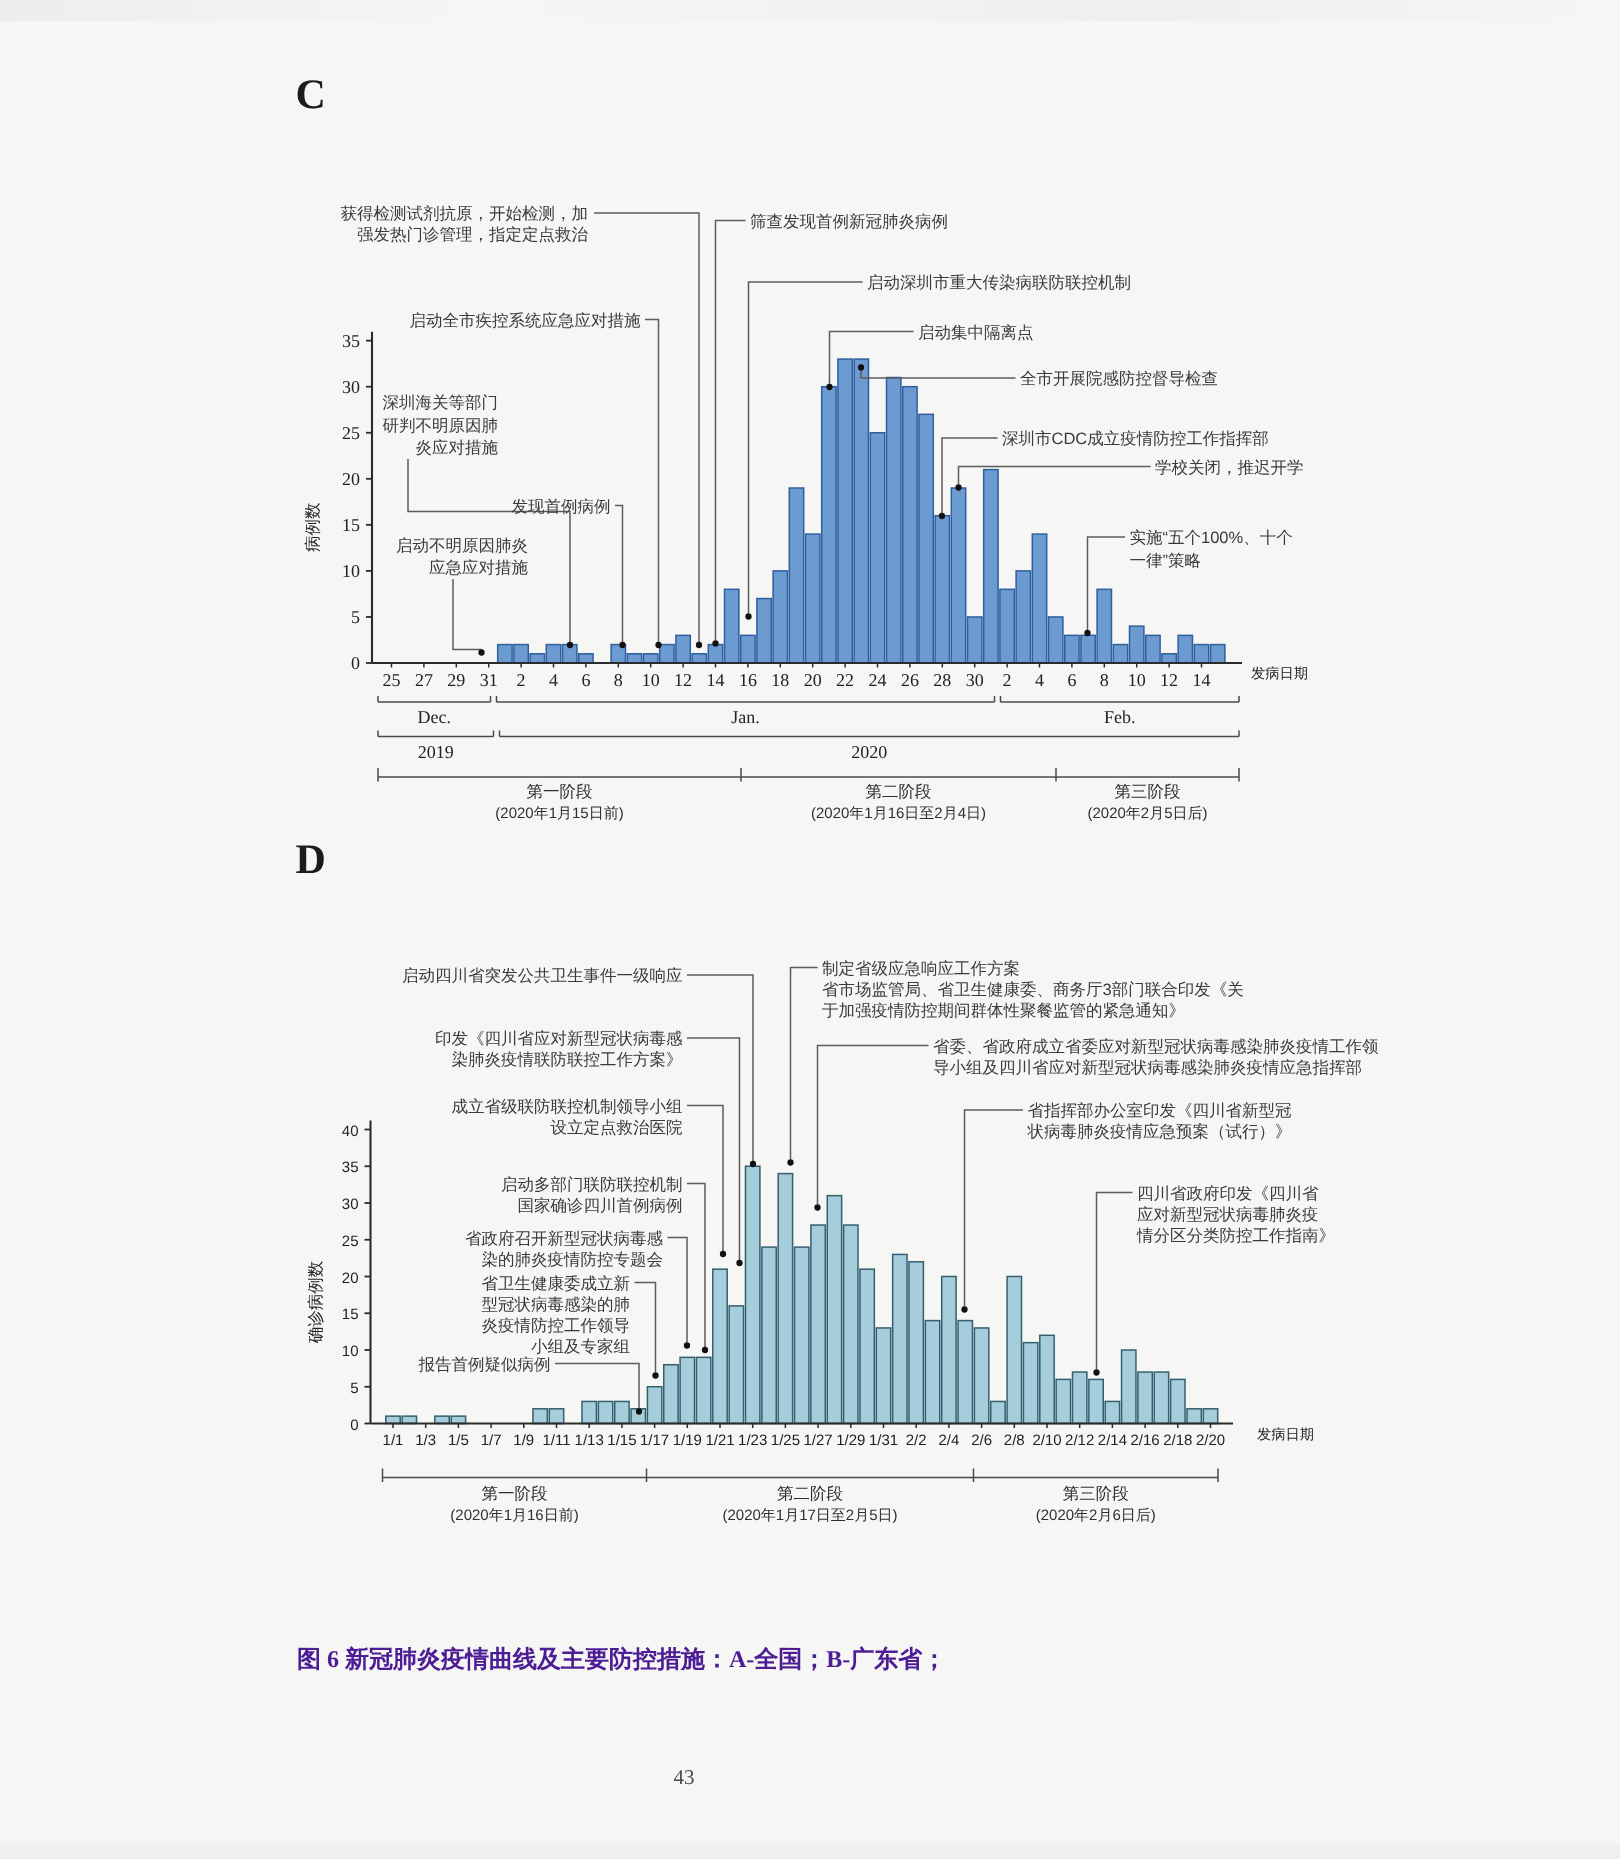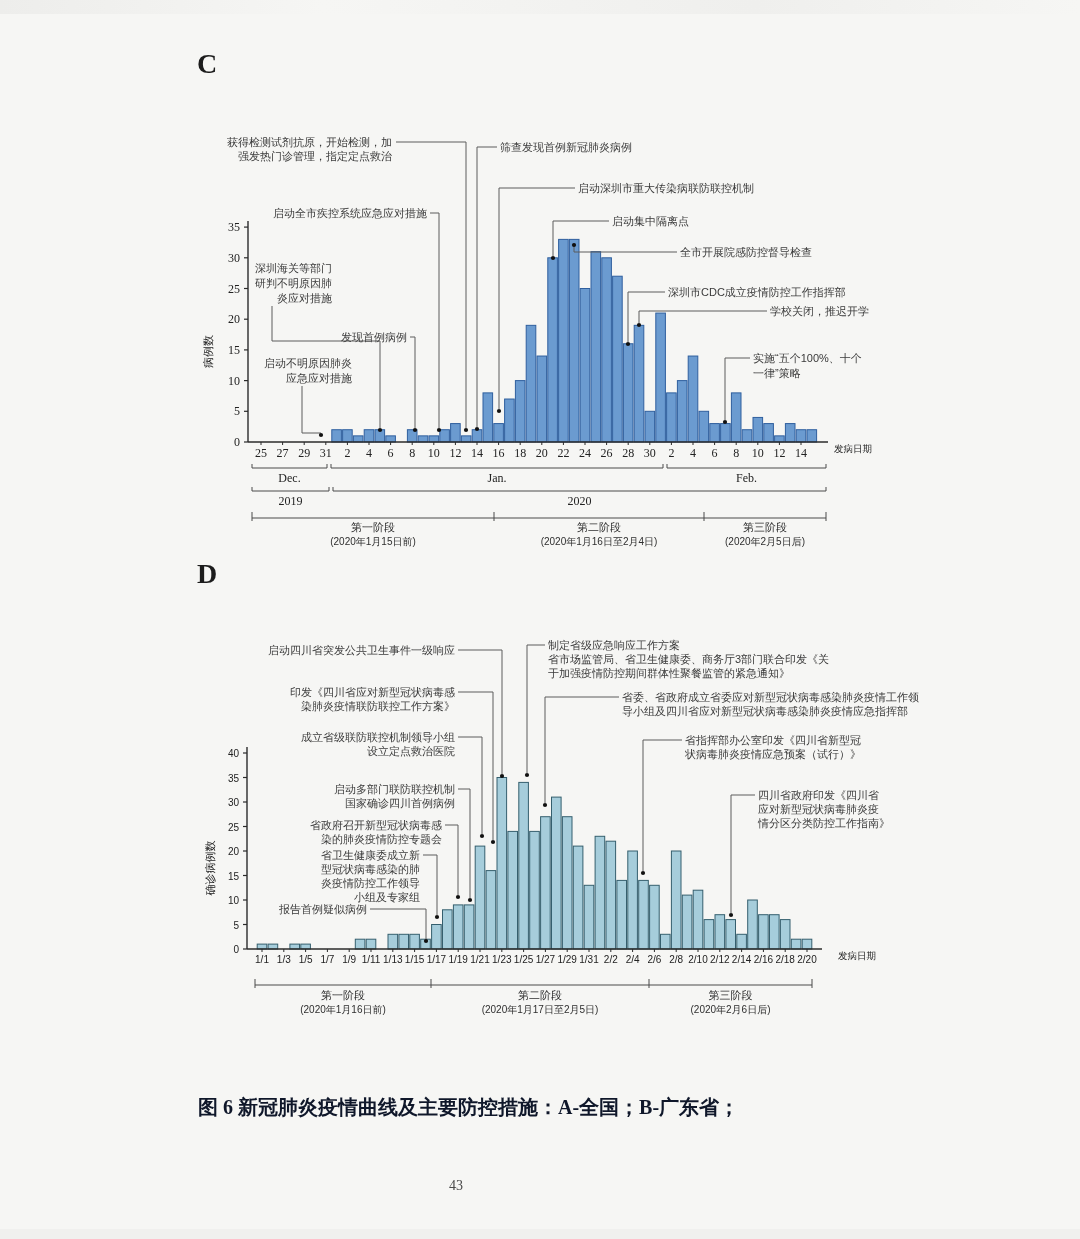--- a/index.html
+++ b/index.html
@@ -5,21 +5,21 @@
   html,body{margin:0;padding:0;background:#e9e9e7;}
   .page{position:relative;width:1080px;height:1239px;background:#f6f6f4;margin:0 auto;overflow:hidden;
         font-family:"Liberation Sans",sans-serif;color:#333;}
   .panel-letter{position:absolute;font-family:"Liberation Serif",serif;font-size:28px;font-weight:600;color:#1c1c1c;}
   #letterC{left:197px;top:48px;}
   #letterD{left:197px;top:558px;}
   svg{position:absolute;overflow:visible;}
   #chartC{left:140px;top:128px;}
   #chartD{left:140px;top:628px;}
   .caption{position:absolute;left:198px;top:1082px;width:700px;
-           font-family:"Liberation Serif",serif;font-weight:700;font-size:20px;line-height:50px;color:#0f172a;}
+           font-family:"Liberation Serif",serif;font-weight:700;font-size:16px;line-height:50px;color:#4c1d95;}
   .page-number{position:absolute;left:0;top:1178px;width:912px;text-align:center;
                font-family:"Liberation Serif",serif;font-size:14px;color:#4a4a4a;}
   
   .page:before{content:"";position:absolute;left:0;top:0;right:0;height:14px;
     background:linear-gradient(90deg,#ededeb,#f6f6f4 30%,#efefed 70%,#f6f6f4);}
   .page:after{content:"";position:absolute;left:0;bottom:0;right:0;height:10px;background:#f0f0ee;}
 </style>
 </head>
 <body>
 

